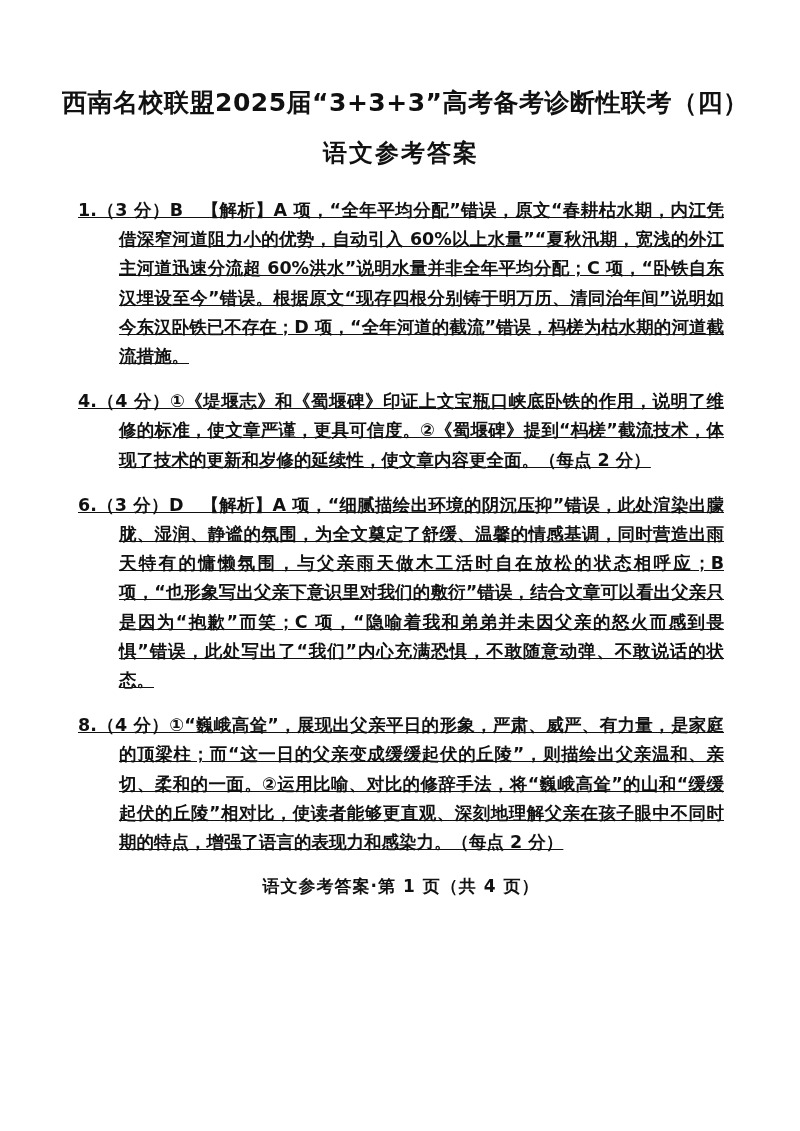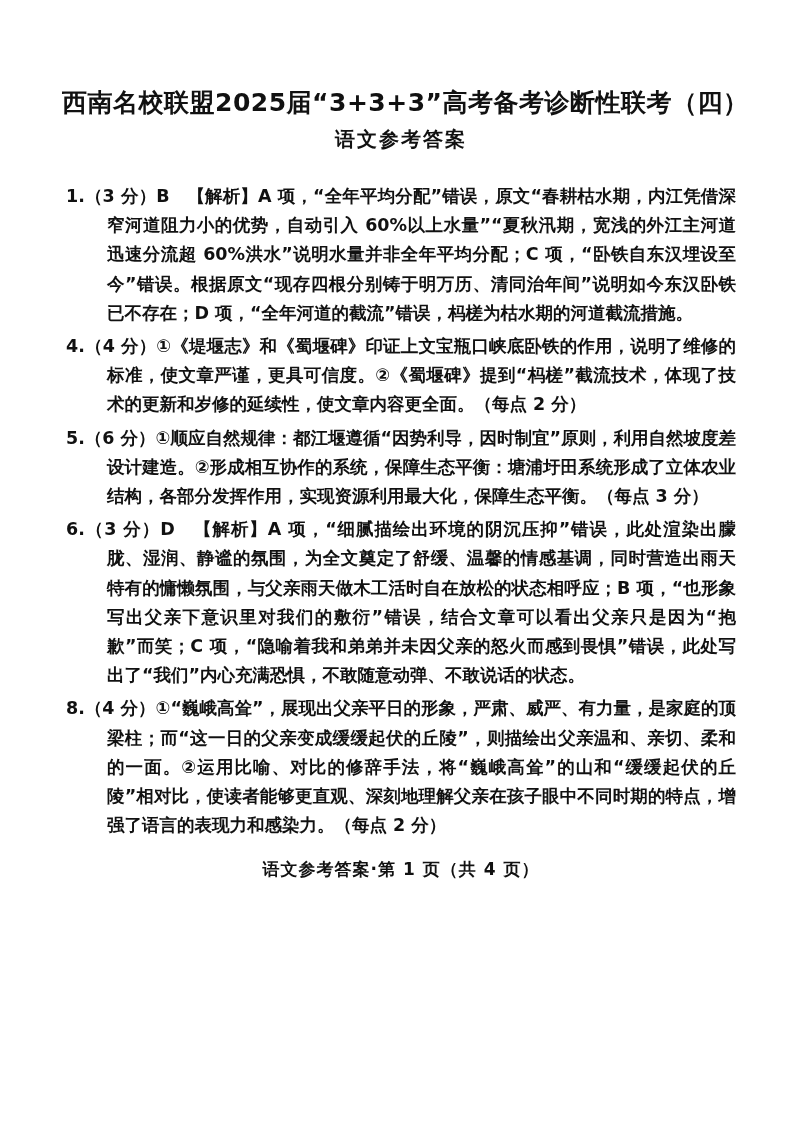--- a/index.html
+++ b/index.html
@@ -23,36 +23,37 @@
   }
   .doc-header { text-align: center; }
   .doc-title {
     margin: 0;
     font-size: 25px;
     line-height: 34px;
     letter-spacing: 0.5px;
     white-space: nowrap;
   }
   .doc-subtitle {
-    margin: 2px 0 0 0;
-    font-size: 20px;
+    margin: 16px 0 0 0;
+    font-size: 24px;
     line-height: 34px;
     letter-spacing: 2px;
   }
   .answers {
     margin-top: 26px;
     font-size: 17.5px;
     line-height: 29.2px;
   }
   .answer-item {
-    margin: 4px;
+    margin: 16px;
     padding-left: 41px;
     text-indent: -41px;
     text-align: justify;
     text-justify: inter-ideograph;
+    text-decoration: underline;
   }
   .page-footer {
     margin-top: 18px;
     text-align: center;
     font-size: 17px;
     letter-spacing: 1px;
   }
 </style>
 </head>
 <body>
@@ -60,20 +61,19 @@
 <div class="doc">
 
   <header class="doc-header">
     <h1 class="doc-title">西南名校联盟2025届“3+3+3”高考备考诊断性联考（四）</h1>
     <h2 class="doc-subtitle">语文参考答案</h2>
   </header>
 
   <section class="answers">
     <p class="answer-item">1.（3 分）B　【解析】A 项，“全年平均分配”错误，原文“春耕枯水期，内江凭借深窄河道阻力小的优势，自动引入 60%以上水量”“夏秋汛期，宽浅的外江主河道迅速分流超 60%洪水”说明水量并非全年平均分配；C 项，“卧铁自东汉埋设至今”错误。根据原文“现存四根分别铸于明万历、清同治年间”说明如今东汉卧铁已不存在；D 项，“全年河道的截流”错误，杩槎为枯水期的河道截流措施。</p>
     <p class="answer-item">4.（4 分）①《堤堰志》和《蜀堰碑》印证上文宝瓶口峡底卧铁的作用，说明了维修的标准，使文章严谨，更具可信度。②《蜀堰碑》提到“杩槎”截流技术，体现了技术的更新和岁修的延续性，使文章内容更全面。（每点 2 分）</p>
-    <p class="answer-item">5.（6 分）①顺应自然规律：都江堰遵循“因势利导，因时制宜”原则，利用自然坡度差设计建造。②形成相互协作的系统，保障生态平衡：塘浦圩田系统形成了立体农业结构，各部分发挥作用，实现资源利用最大化，保障生态平衡。（每点 3 分）</p>
     <p class="answer-item">6.（3 分）D　【解析】A 项，“细腻描绘出环境的阴沉压抑”错误，此处渲染出朦胧、湿润、静谧的氛围，为全文奠定了舒缓、温馨的情感基调，同时营造出雨天特有的慵懒氛围，与父亲雨天做木工活时自在放松的状态相呼应；B 项，“也形象写出父亲下意识里对我们的敷衍”错误，结合文章可以看出父亲只是因为“抱歉”而笑；C 项，“隐喻着我和弟弟并未因父亲的怒火而感到畏惧”错误，此处写出了“我们”内心充满恐惧，不敢随意动弹、不敢说话的状态。</p>
     <p class="answer-item">8.（4 分）①“巍峨高耸”，展现出父亲平日的形象，严肃、威严、有力量，是家庭的顶梁柱；而“这一日的父亲变成缓缓起伏的丘陵”，则描绘出父亲温和、亲切、柔和的一面。②运用比喻、对比的修辞手法，将“巍峨高耸”的山和“缓缓起伏的丘陵”相对比，使读者能够更直观、深刻地理解父亲在孩子眼中不同时期的特点，增强了语言的表现力和感染力。（每点 2 分）</p>
   </section>
 
   <footer class="page-footer">语文参考答案·第 1 页（共 4 页）</footer>
 
 </div>
 
 </body></html>

